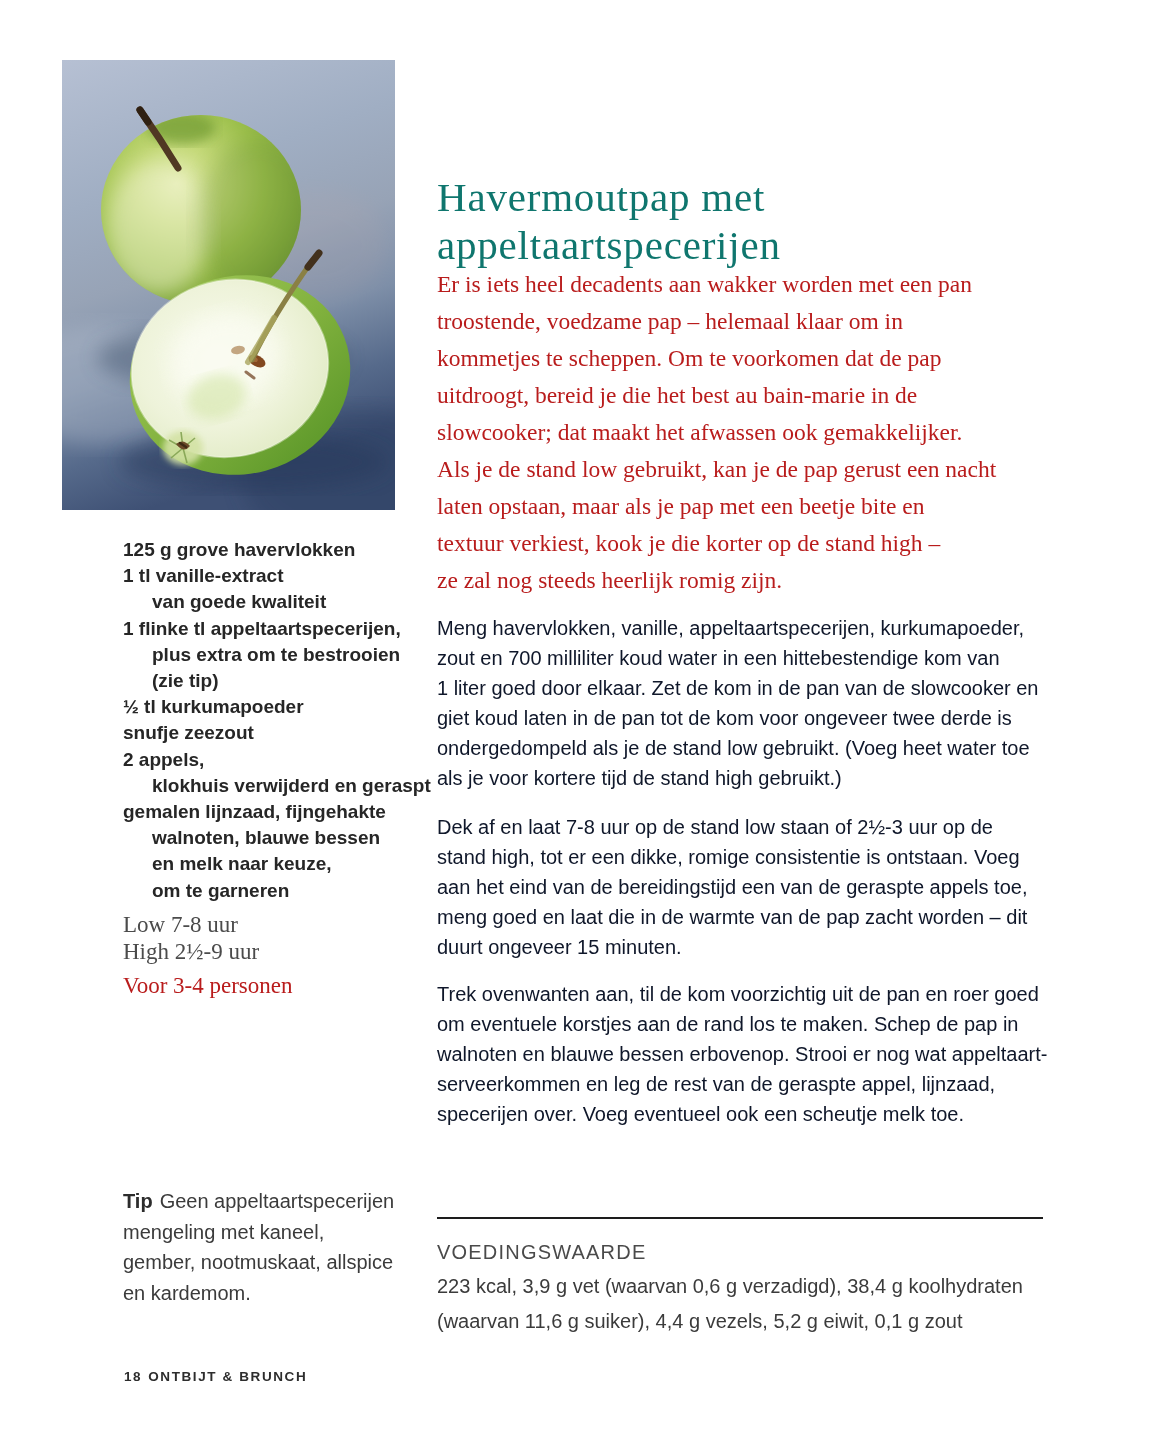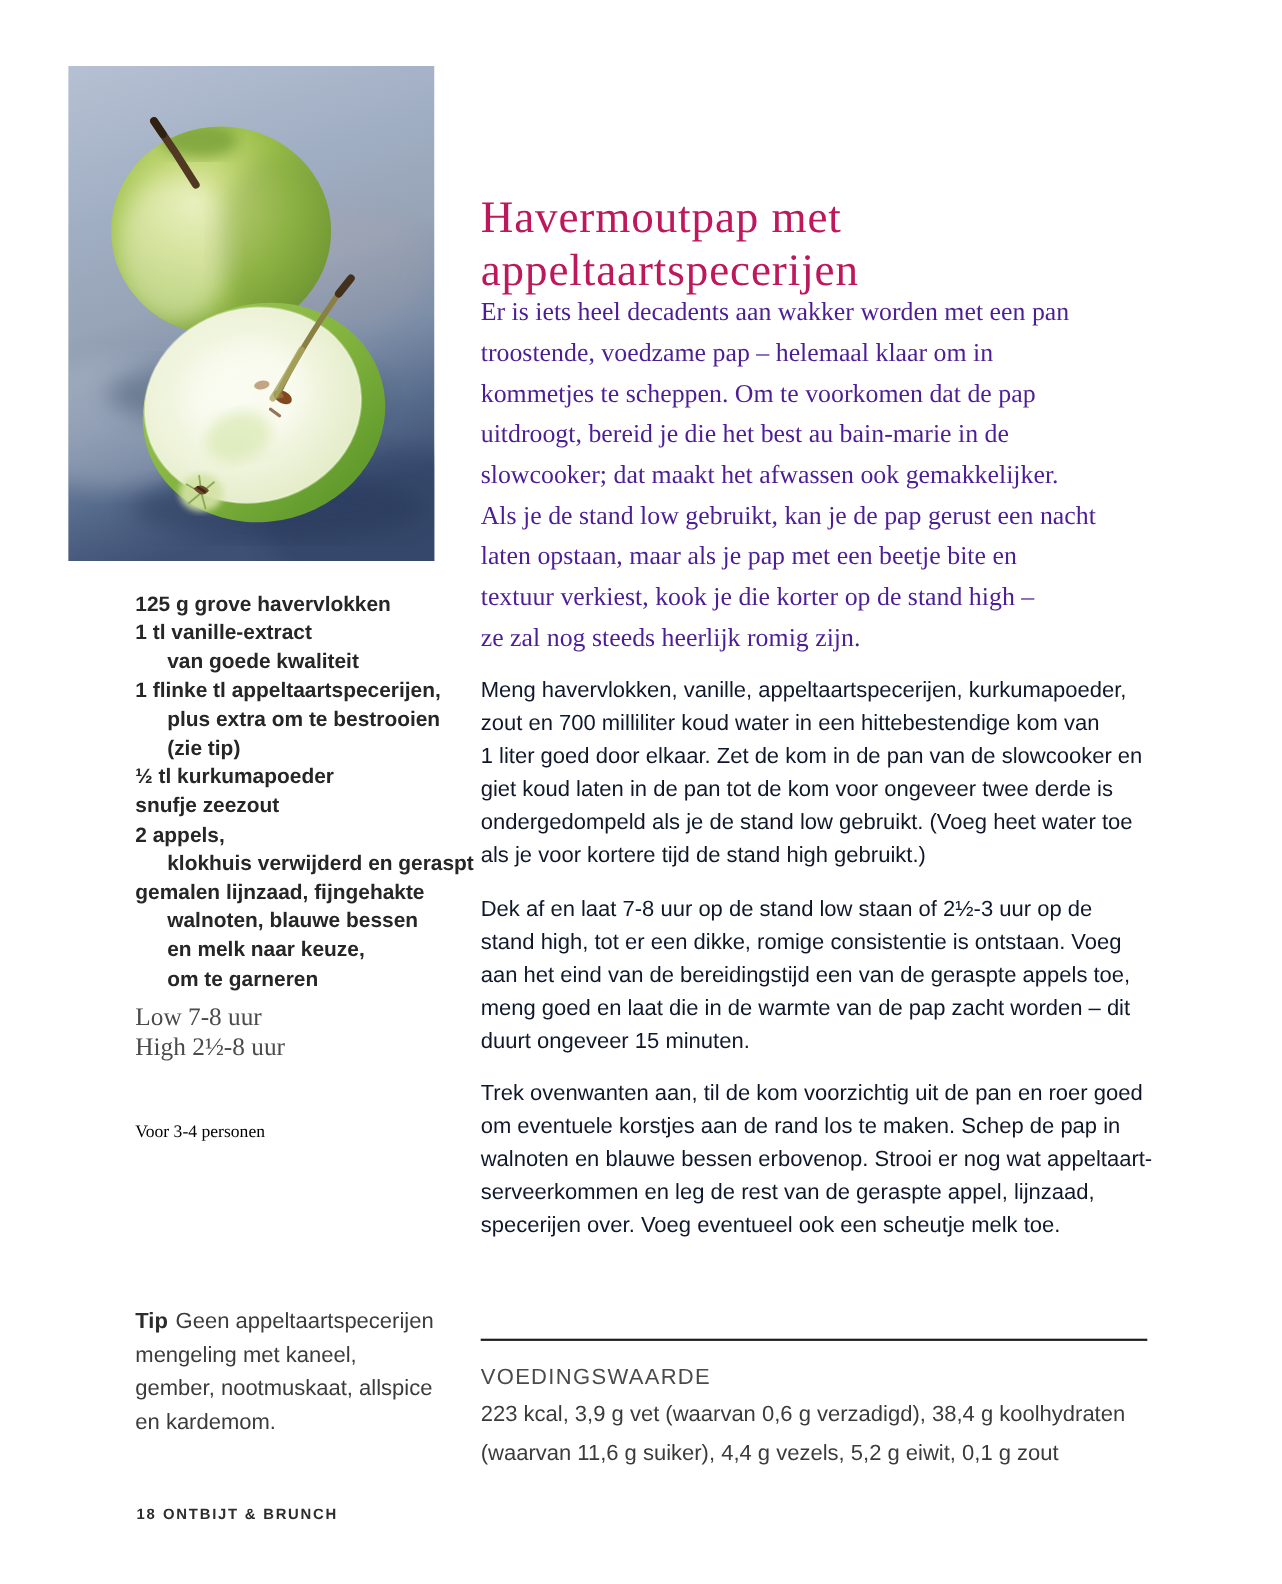--- a/index.html
+++ b/index.html
@@ -13,49 +13,49 @@
 
   
   .photo { left:62px; top:60px; width:333px; height:450px; }
   .photo svg { display:block; }
 
   
   .title {
     left:437px; top:146px;
     font-family:"Liberation Serif", serif;
     font-weight:400; font-size:41px; line-height:48px;
-    letter-spacing:0.8px; color:#be185d;
+    letter-spacing:0.8px; color:#0f766e;
   }
 
   
   .intro {
     left:437px; top:266px;
     font-family:"Liberation Serif", serif;
-    font-size:23.5px; line-height:37px; color:#4c1d95;
+    font-size:23.5px; line-height:37px; color:#b91c1c;
   }
   .intro .line { white-space:nowrap; }
 
   
   .ingredients {
     left:123px; top:537px; width:305px;
     font-size:19px; line-height:26.2px; font-weight:bold; color:#262626;
   }
   .ingredients .line { white-space:nowrap; }
   .ingredients .line.indent { padding-left:29px; }
 
   
   .timing {
     left:123px; top:911px;
     font-family:"Liberation Serif", serif;
     font-size:23px; line-height:27px; color:#4b4b4b;
   }
   .servings {
-    left:123px; top:1016px;
-    font-family:"Liberation Serif", serif;
-    font-size:16px; line-height:27px; color:#000000;
+    left:123px; top:972px;
+    font-family:"Liberation Serif", serif;
+    font-size:23px; line-height:27px; color:#b91c1c;
   }
 
   
   .method-p {
     left:437px;
     font-size:20px; line-height:30px; color:#0f172a;
   }
   .method-p .line { white-space:nowrap; }
   .p1 { top:613px; }
   .p2 { top:812px; }
@@ -209,21 +209,21 @@
   <div class="line">2 appels,</div>
   <div class="line indent">klokhuis verwijderd en geraspt</div>
   <div class="line">gemalen lijnzaad, fijngehakte</div>
   <div class="line indent">walnoten, blauwe bessen</div>
   <div class="line indent">en melk naar keuze,</div>
   <div class="line indent">om te garneren</div>
 </div>
 
 <div class="abs timing">
   <div>Low 7-8 uur</div>
-  <div>High 2½-8 uur</div>
+  <div>High 2½-9 uur</div>
 </div>
 
 <div class="abs servings">Voor 3-4 personen</div>
 
 <div class="abs method-p p1">
   <div class="line">Meng havervlokken, vanille, appeltaartspecerijen, kurkumapoeder,</div>
   <div class="line">zout en 700 milliliter koud water in een hittebestendige kom van</div>
   <div class="line">1 liter goed door elkaar. Zet de kom in de pan van de slowcooker en</div>
   <div class="line">giet koud laten in de pan tot de kom voor ongeveer twee derde is</div>
   <div class="line">ondergedompeld als je de stand low gebruikt. (Voeg heet water toe</div>

